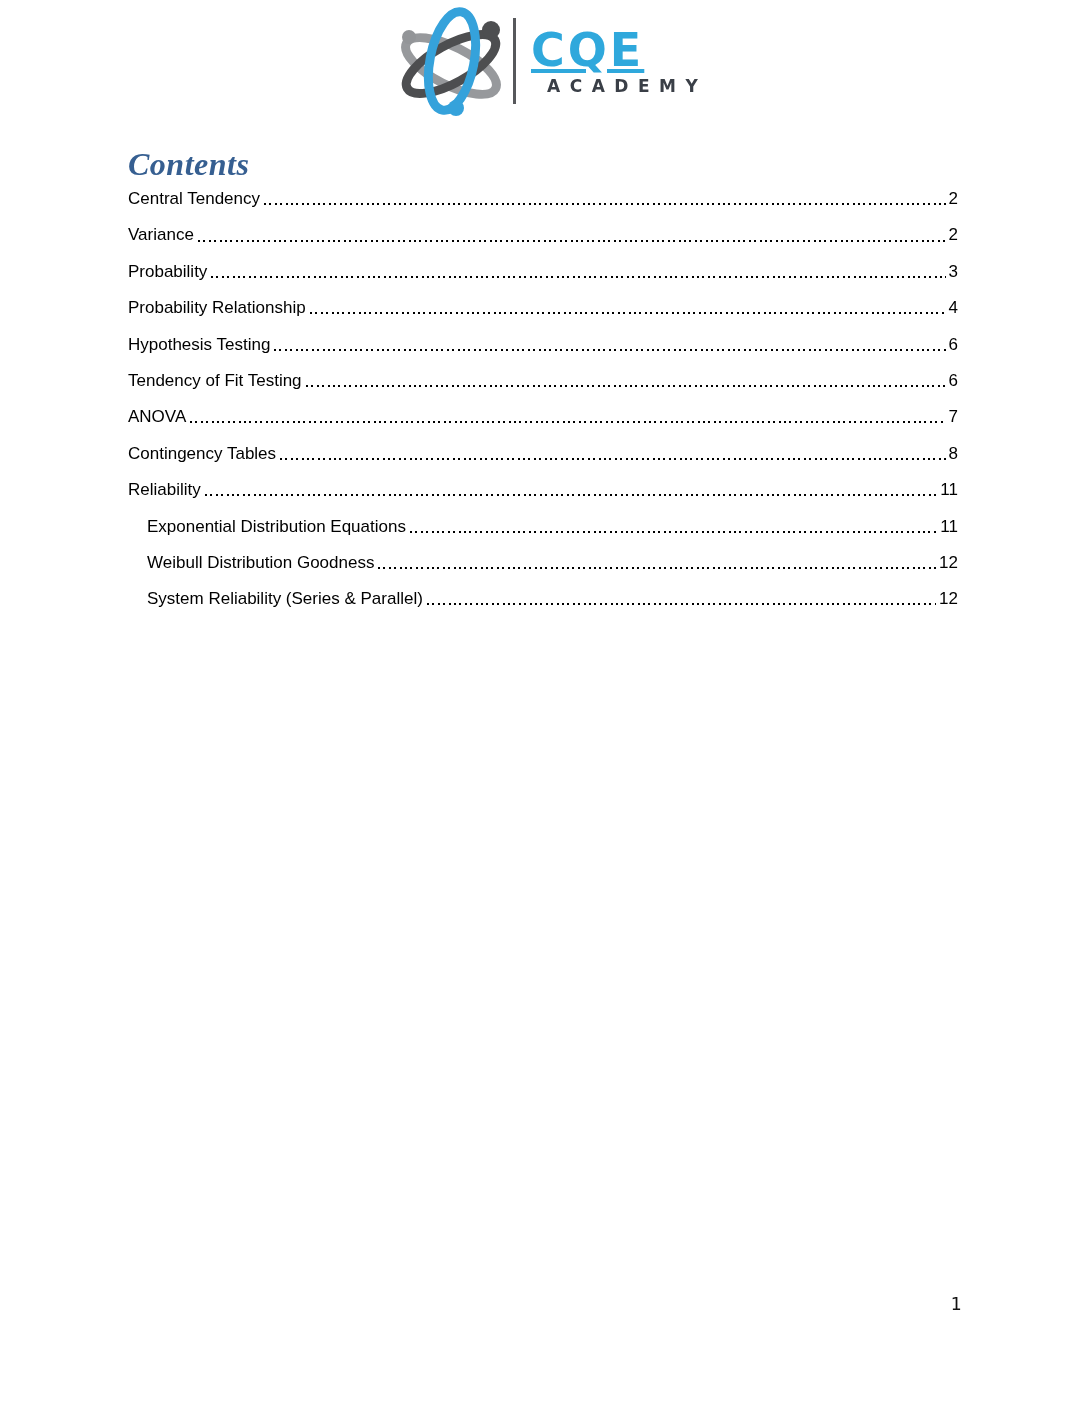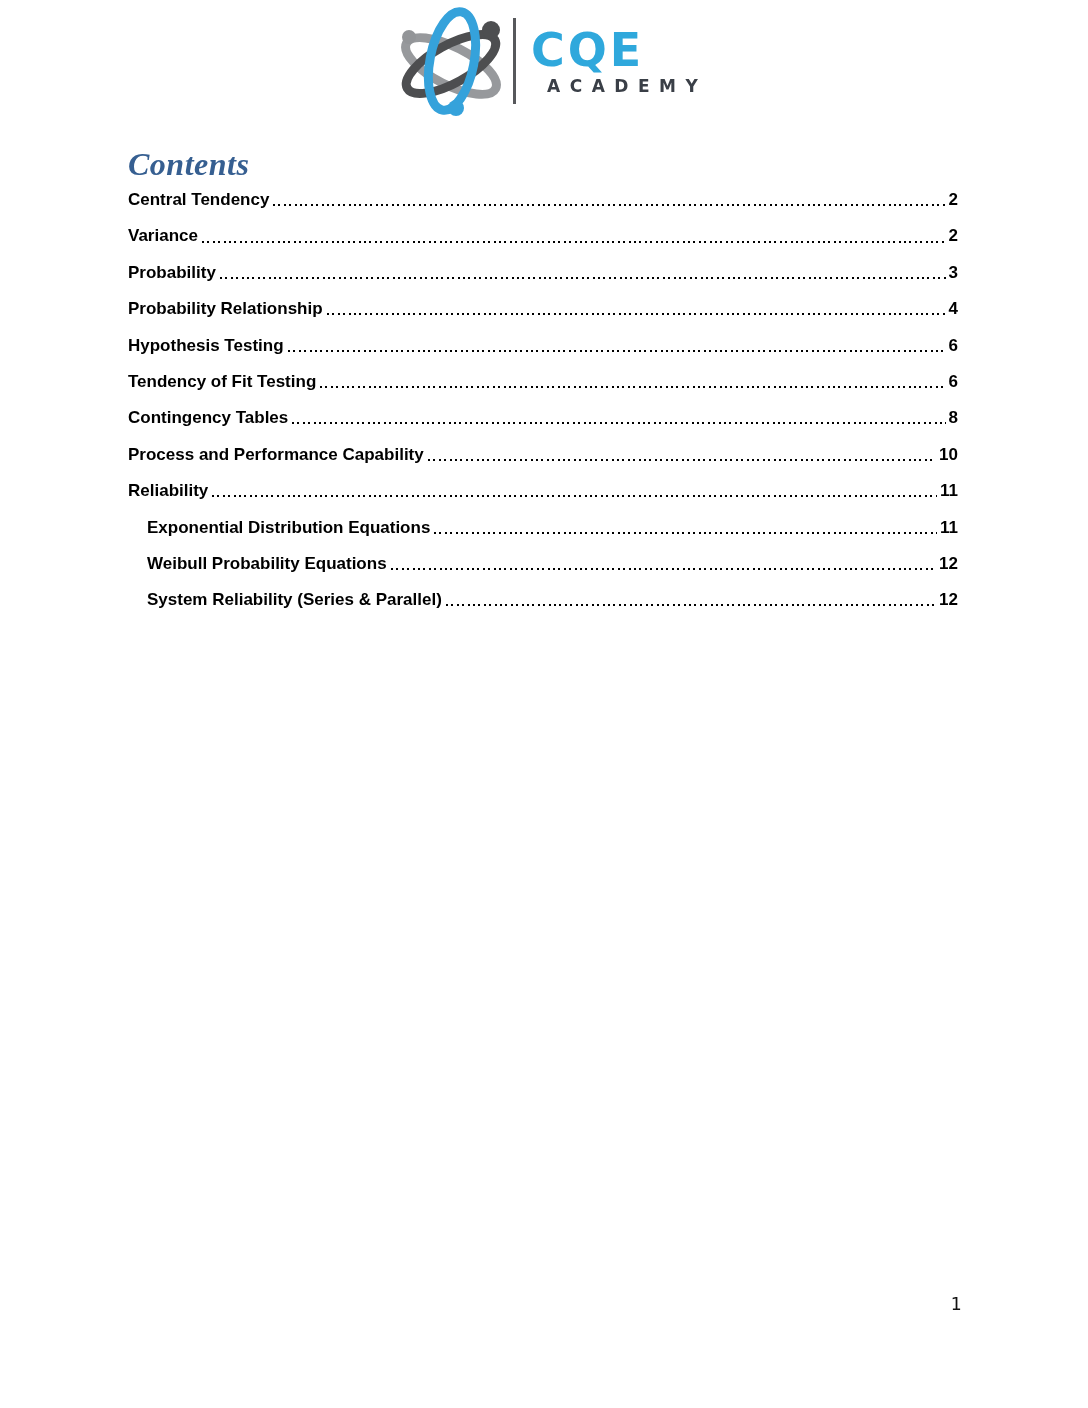--- a/index.html
+++ b/index.html
@@ -30,20 +30,21 @@
     margin-right: 15px;
   }
   .logo-text { display: flex; flex-direction: column; }
   .brand-name {
     font-family: "DejaVu Sans", sans-serif;
     font-weight: 900;
     font-size: 46px;
     line-height: 48px;
     letter-spacing: 3px;
     color: #2fa8dc;
+    text-decoration: underline;
   }
   .brand-subtitle {
     font-family: "DejaVu Sans", sans-serif;
     font-weight: 600;
     font-size: 17px;
     letter-spacing: 9.5px;
     color: #3a3f47;
     margin-top: 2px;
     margin-left: 16px;
   }
@@ -63,24 +64,24 @@
 
   
   .toc-list {
     position: absolute;
     top: 189px;
     left: 128px;
     width: 830px;
   }
   .toc-row {
     display: flex;
-    align-items: flex-end;
+    align-items: flex-start;
     height: 21px;
     margin-bottom: 15.4px;
-    font-weight: 700;
+    font-weight: 400;
     font-size: 17px;
     color: #000000;
     cursor: pointer;
     text-decoration: none;
   }
   .toc-row.level-2 { padding-left: 19px; }
   .toc-label { white-space: nowrap; line-height: 20px; }
   .toc-leader {
     flex: 1;
     height: 20px;
@@ -157,41 +158,41 @@
       <span class="toc-label">Hypothesis Testing</span>
       <span class="toc-leader"></span>
       <span class="toc-page">6</span>
     </div>
       <div class="toc-row">
       <span class="toc-label">Tendency of Fit Testing</span>
       <span class="toc-leader"></span>
       <span class="toc-page">6</span>
     </div>
       <div class="toc-row">
+      <span class="toc-label">ANOVA</span>
+      <span class="toc-leader"></span>
+      <span class="toc-page">7</span>
+    </div>
+      <div class="toc-row">
       <span class="toc-label">Contingency Tables</span>
       <span class="toc-leader"></span>
       <span class="toc-page">8</span>
-    </div>
-      <div class="toc-row">
-      <span class="toc-label">Process and Performance Capability</span>
-      <span class="toc-leader"></span>
-      <span class="toc-page">10</span>
     </div>
       <div class="toc-row">
       <span class="toc-label">Reliability</span>
       <span class="toc-leader"></span>
       <span class="toc-page">11</span>
     </div>
       <div class="toc-row level-2">
       <span class="toc-label">Exponential Distribution Equations</span>
       <span class="toc-leader"></span>
       <span class="toc-page">11</span>
     </div>
       <div class="toc-row level-2">
-      <span class="toc-label">Weibull Probability Equations</span>
+      <span class="toc-label">Weibull Distribution Goodness</span>
       <span class="toc-leader"></span>
       <span class="toc-page">12</span>
     </div>
       <div class="toc-row level-2">
       <span class="toc-label">System Reliability (Series &amp; Parallel)</span>
       <span class="toc-leader"></span>
       <span class="toc-page">12</span>
     </div>
     </nav>
 

